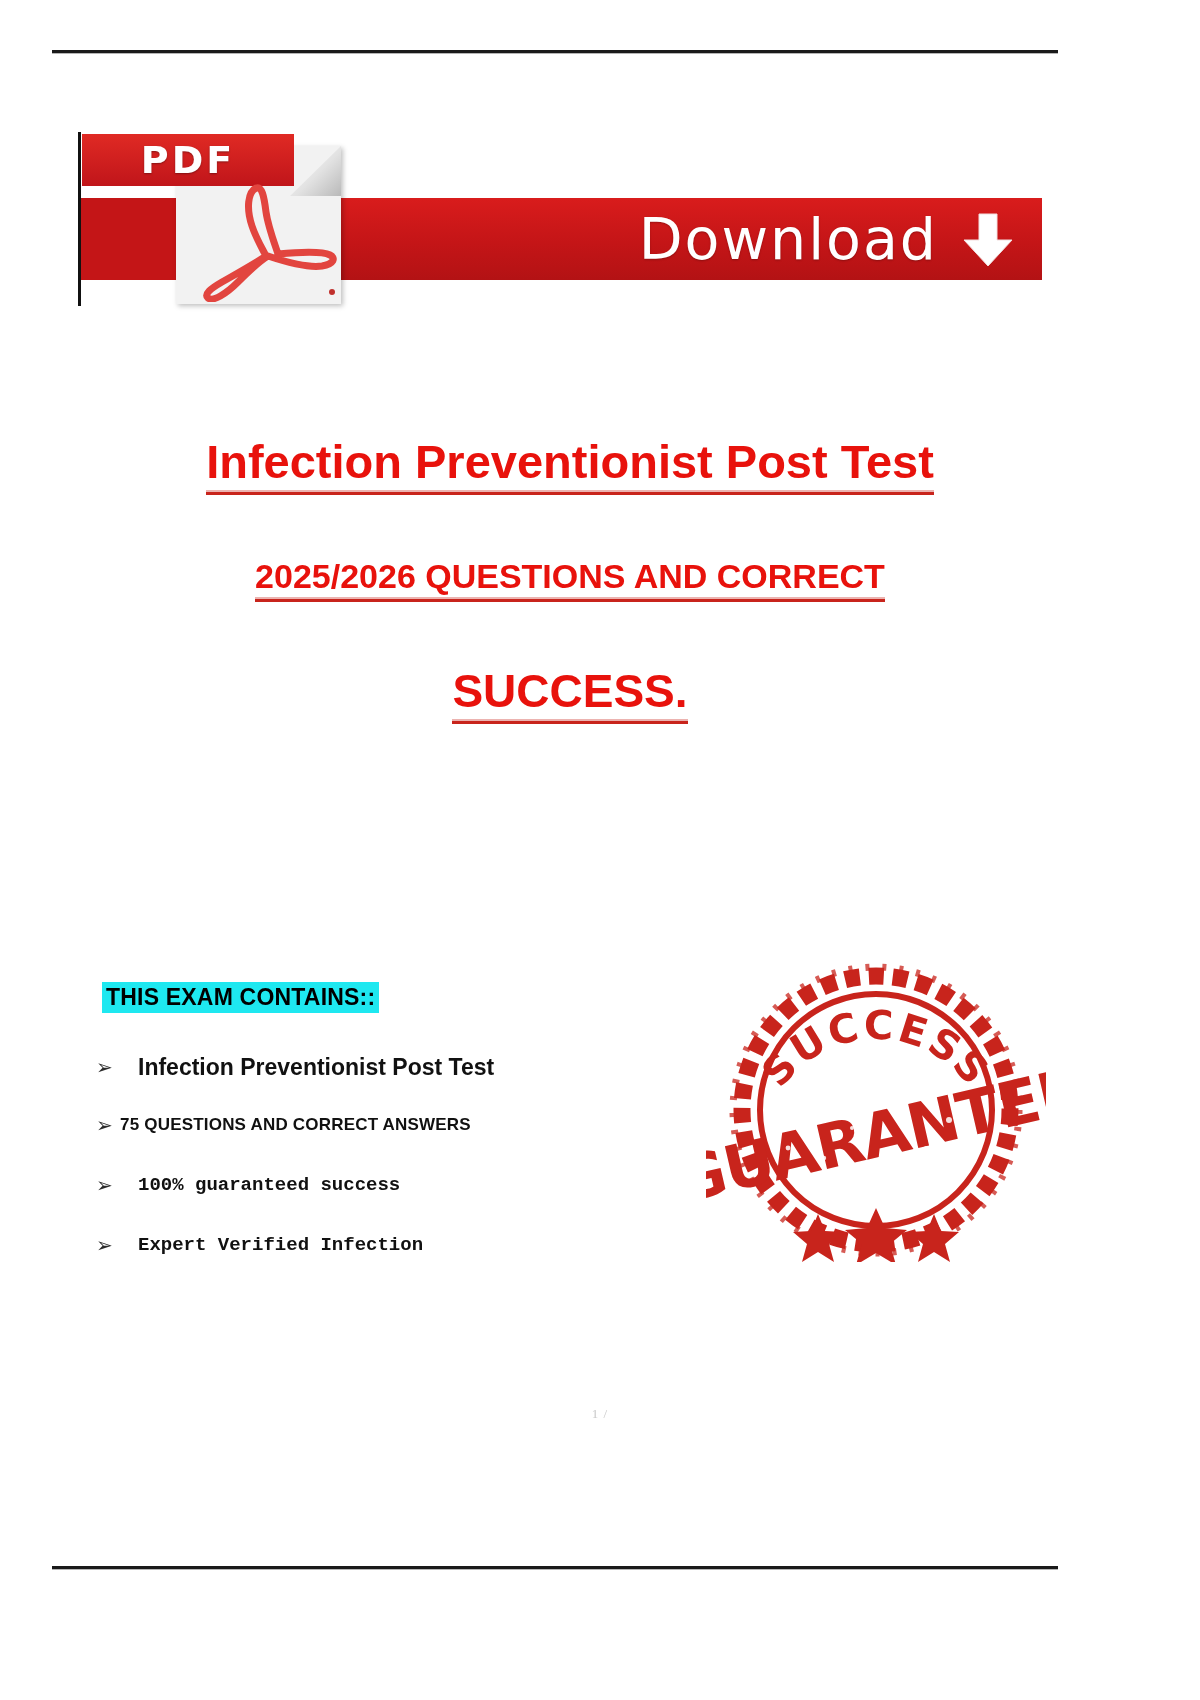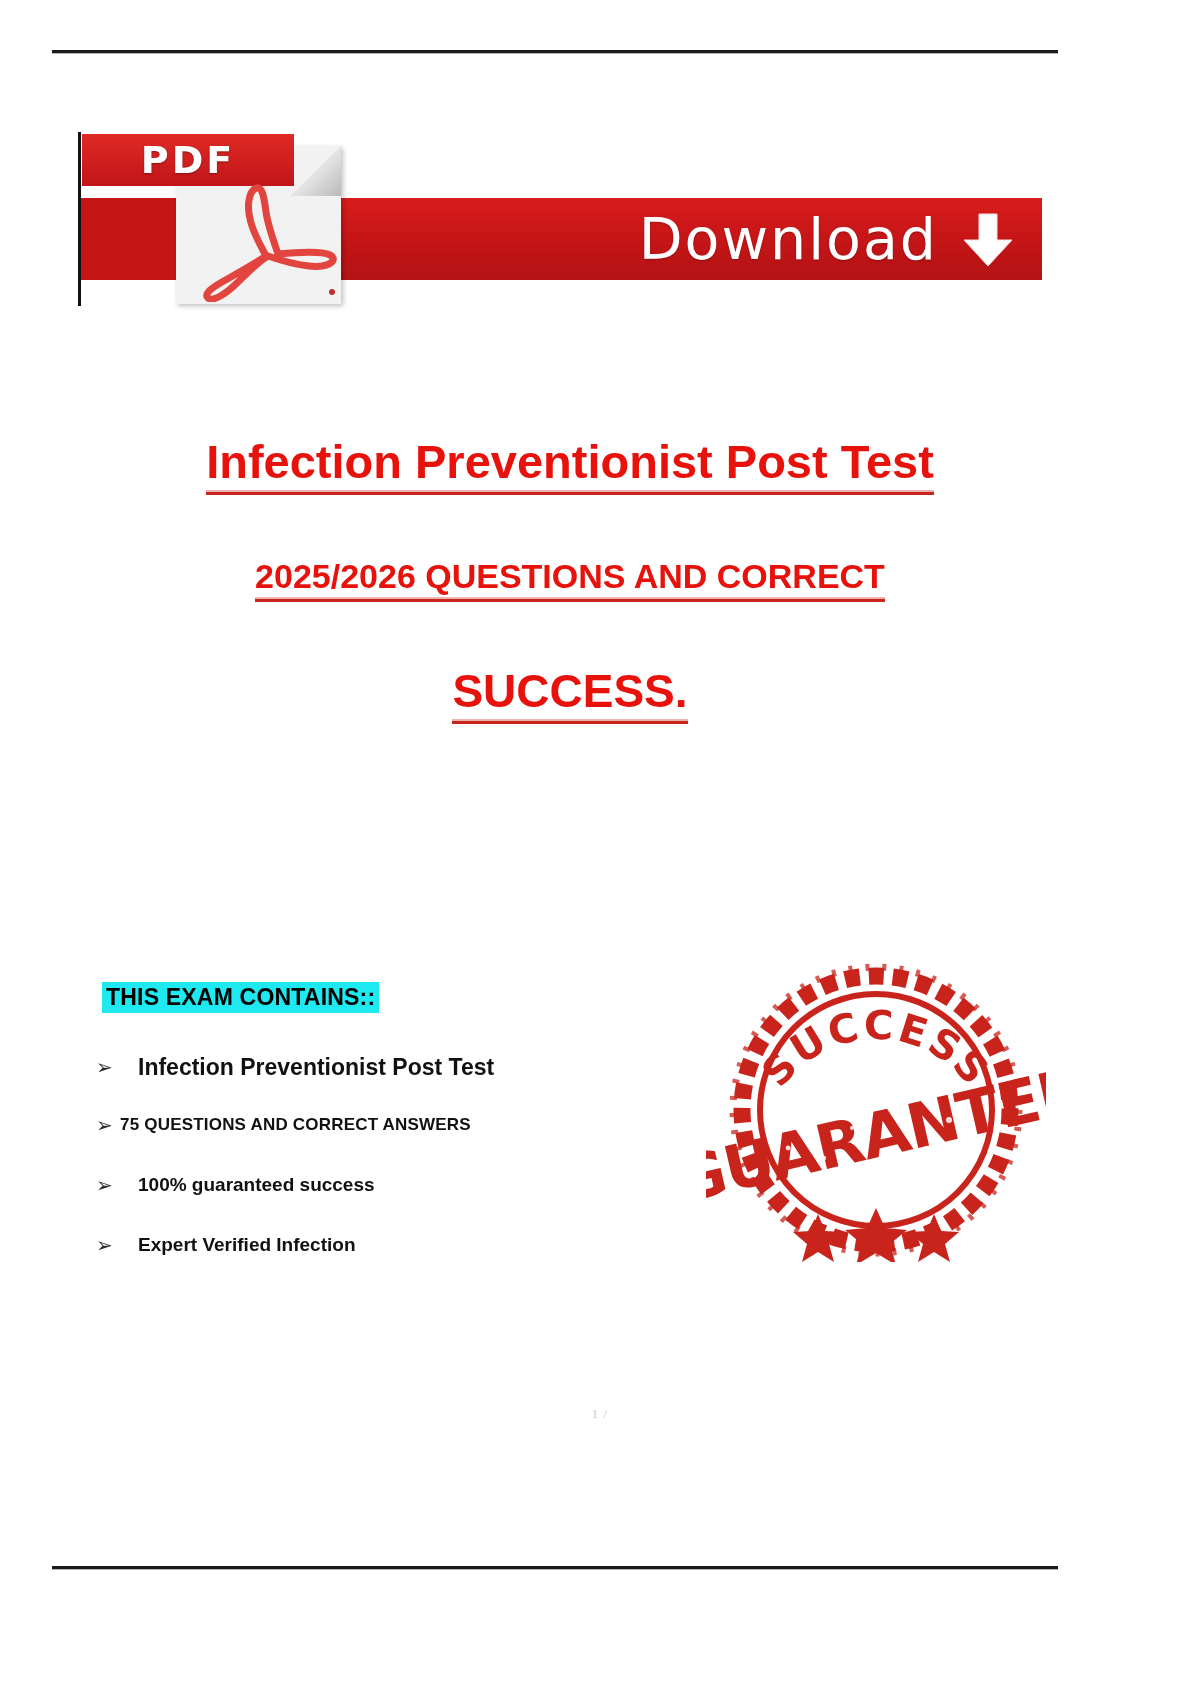--- a/index.html
+++ b/index.html
@@ -210,21 +210,21 @@
     margin-left: 42px;
     font-weight: 700;
     color: #111111;
     line-height: 30px;
     font-family: "Liberation Sans", sans-serif;
   }
   .bullet-row.big .bullet-text { font-size: 23px; }
   .bullet-row.big { margin-bottom: 28px; }
   .bullet-row.small .bullet-text { font-size: 17px; letter-spacing: 0.2px; margin-left: 24px; }
   .bullet-row.small { margin-bottom: 30px; }
-  .bullet-row.med .bullet-text { font-size: 19px; }
+  .bullet-row.med .bullet-text { font-size: 19px; font-family: Liberation Mono, monospace; }
   .bullet-row.med { margin-bottom: 30px; }
 
   
   .stamp {
     position: absolute;
     left: 706px;
     top: 952px;
     width: 340px;
     height: 310px;
   }

